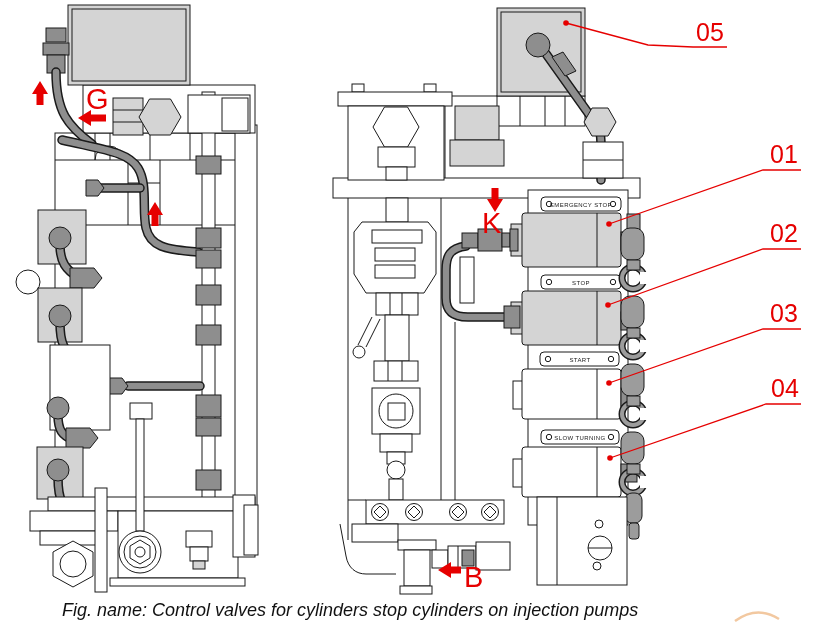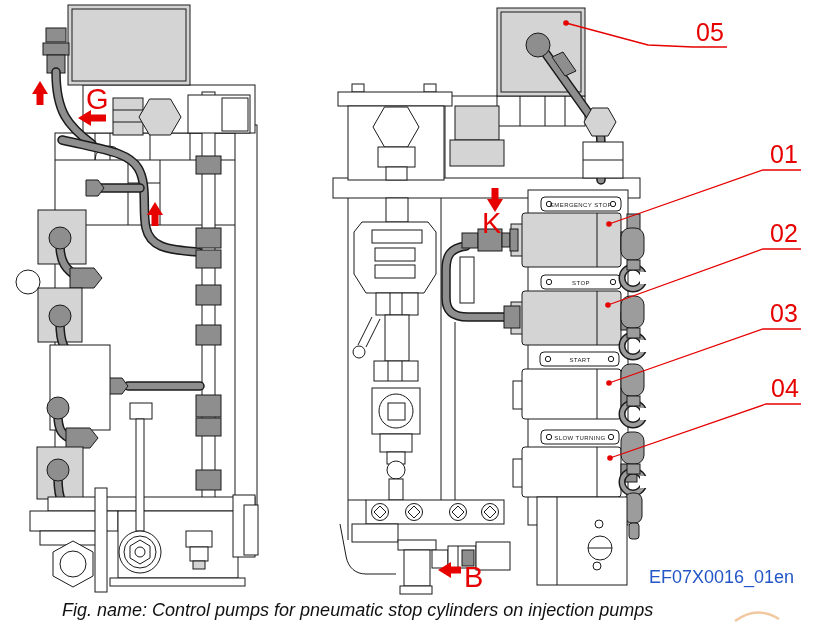--- a/index.html
+++ b/index.html
@@ -334,15 +334,14 @@
     <g>
       <polyline class="redln" points="610,458 766,404 801,404"></polyline>
       <circle class="red" cx="610" cy="458" r="2.8"></circle>
       <text class="redtxt" x="785" y="397">04</text>
     </g>
   </g>
 
   <path d="M735,621 Q757,605 779,619" fill="none" stroke="#f2c8a0" stroke-width="2.5"></path>
 </svg>
 
-<div id="code">EF07X0016_01en</div>
-<div id="caption">Fig. name: Control pumps for pneumatic stop cylinders on injection pumps</div>
+<div id="caption">Fig. name: Control valves for cylinders stop cylinders on injection pumps</div>
 </div>
 
 </body></html>

